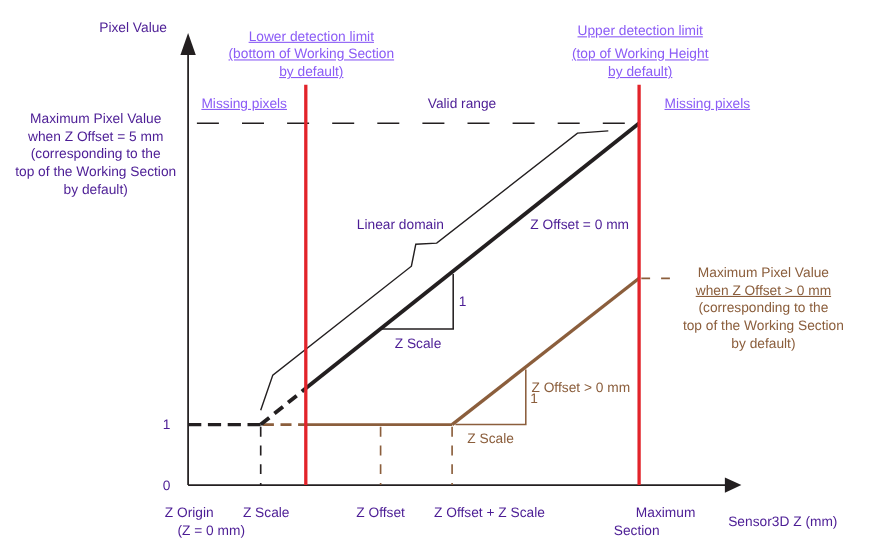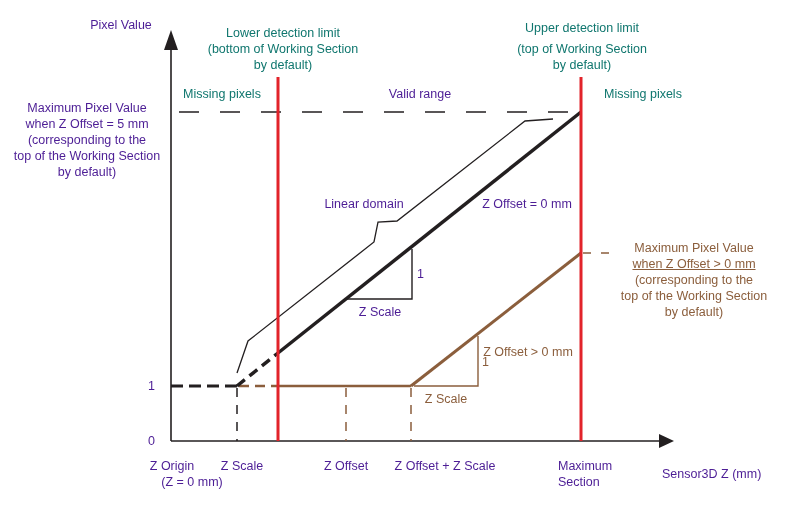--- a/index.html
+++ b/index.html
@@ -2,21 +2,21 @@
 <html><head>
 <meta charset="utf-8">
 <style>
   html, body { margin: 0; padding: 0; background: #ffffff; }
   body { width: 797px; height: 505px; position: relative; overflow: hidden;
          font-family: "Liberation Sans", "DejaVu Sans", sans-serif; }
   #diagram { position: absolute; left: 0; top: 0; }
   .lbl { position: absolute; font-size: 12.5px; line-height: 16px; white-space: nowrap; }
   .c { text-align: center; transform: translateX(-50%); }
   .black { color: #4c1d95; }
-  .red { color: #0f766e; }
+  .red { color: #8b5cf6; text-decoration: underline; }
   .brown { color: #8b5e3c; }
 </style>
 </head>
 <body>
 
 <svg id="diagram" width="797" height="505" viewBox="0 0 797 505">
 
   <line x1="171" y1="441" x2="171" y2="36" stroke="#231f20" stroke-width="1.6"></line>
   <polygon points="164,50 178,50 171,30" fill="#231f20"></polygon>
   <line x1="171" y1="441" x2="660" y2="441" stroke="#231f20" stroke-width="1.6"></line>
@@ -50,21 +50,21 @@
   <line x1="581" y1="77" x2="581" y2="441" stroke="#e2232a" stroke-width="3"></line>
 </svg>
 
 <div class="lbl black c" style="left:121px; top:17px;">Pixel Value</div>
 
 <div class="lbl red c" style="left:283px; top:25px;">Lower detection limit</div>
 <div class="lbl red c" style="left:283px; top:41px;">(bottom of Working Section</div>
 <div class="lbl red c" style="left:283px; top:57px;">by default)</div>
 
 <div class="lbl red c" style="left:582px; top:20px;">Upper detection limit</div>
-<div class="lbl red c" style="left:582px; top:41px;">(top of Working Section</div>
+<div class="lbl red c" style="left:582px; top:41px;">(top of Working Height</div>
 <div class="lbl red c" style="left:582px; top:57px;">by default)</div>
 
 <div class="lbl red c" style="left:222px; top:86px;">Missing pixels</div>
 <div class="lbl black c" style="left:420px; top:86px;">Valid range</div>
 <div class="lbl red c" style="left:643px; top:86px;">Missing pixels</div>
 
 <div class="lbl black c" style="left:87px; top:100px;">Maximum Pixel Value</div>
 <div class="lbl black c" style="left:87px; top:116px;">when Z Offset = 5 mm</div>
 <div class="lbl black c" style="left:87px; top:132px;">(corresponding to the</div>
 <div class="lbl black c" style="left:87px; top:148px;">top of the Working Section</div>
@@ -86,15 +86,15 @@
 <div class="lbl brown c" style="left:446px; top:391px;">Z Scale</div>
 
 <div class="lbl black" style="left:148px; top:378px;">1</div>
 <div class="lbl black" style="left:148px; top:433px;">0</div>
 
 <div class="lbl black c" style="left:172px; top:458px;">Z Origin</div>
 <div class="lbl black c" style="left:172px; top:474px;margin-left:20px;">(Z = 0 mm)</div>
 <div class="lbl black c" style="left:242px; top:458px;">Z Scale</div>
 <div class="lbl black c" style="left:346px; top:458px;">Z Offset</div>
 <div class="lbl black c" style="left:445px; top:458px;">Z Offset + Z Scale</div>
-<div class="lbl black" style="left:558px; top:458px;">Maximum</div>
+<div class="lbl black" style="left:578px; top:458px;">Maximum</div>
 <div class="lbl black" style="left:558px; top:474px;">Section</div>
 <div class="lbl black" style="left:662px; top:466px;">Sensor3D Z (mm)</div>
 
 </body></html>

